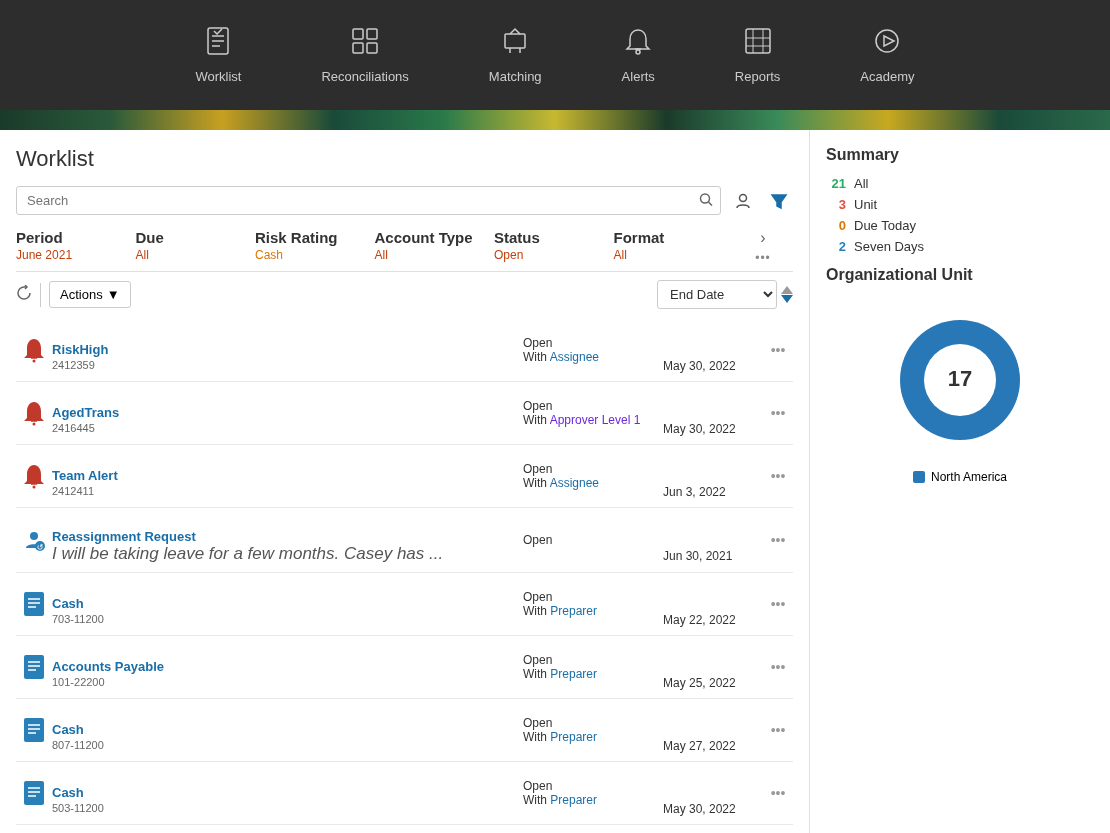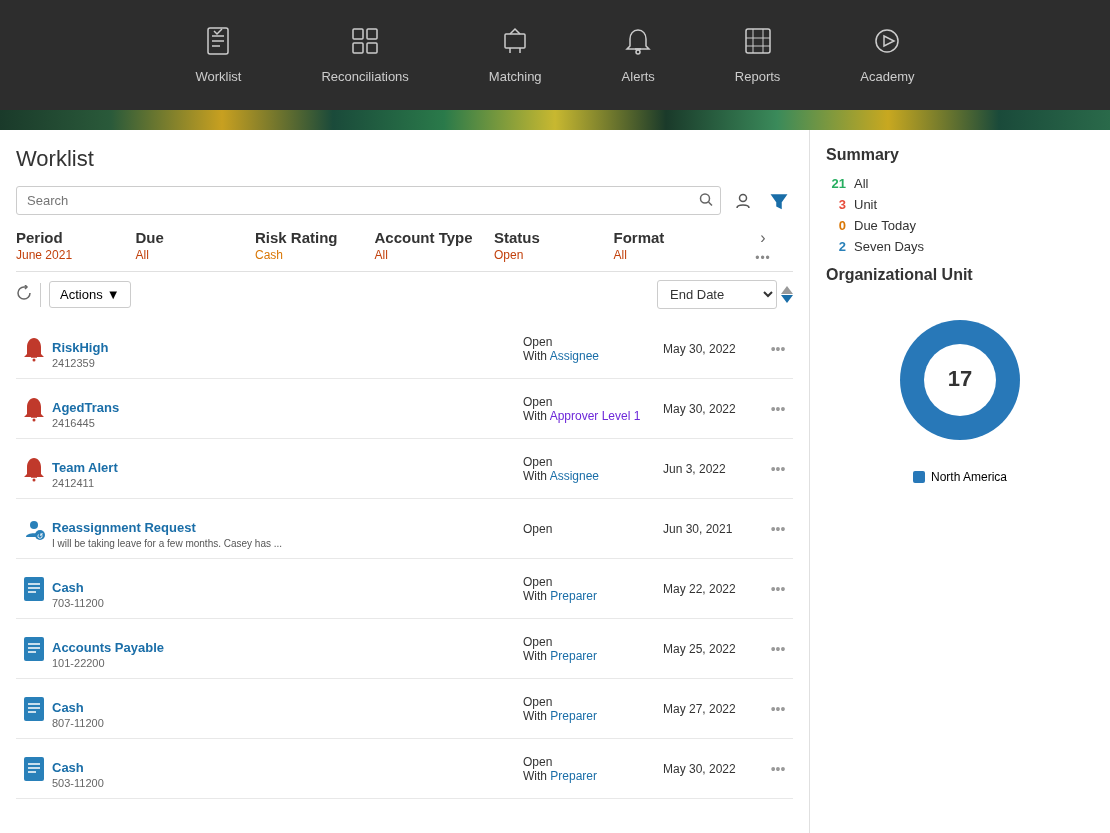--- a/index.html
+++ b/index.html
@@ -241,36 +241,38 @@
       color: #1a6ea8;
       font-weight: bold;
       text-decoration: none;
       display: block;
     }
     .item-id {
       font-size: 11px;
       color: #666;
     }
     .item-desc {
-      font-size: 10px;
+      font-size: 17px;
       color: #555;
       white-space: nowrap;
       overflow: hidden;
       text-overflow: ellipsis;
       max-width: 220px;
+      font-style: italic;
     }
     .item-status {
       flex: 0 0 140px;
       font-size: 12px;
     }
 
     .item-date {
       flex: 0 0 100px;
       font-size: 12px;
       color: #333;
+      margin-top: 32px;
     }
     .item-more {
       flex: 0 0 30px;
       display: flex;
       align-items: center;
       justify-content: center;
       color: #999;
       font-size: 14px;
       cursor: pointer;
     }

